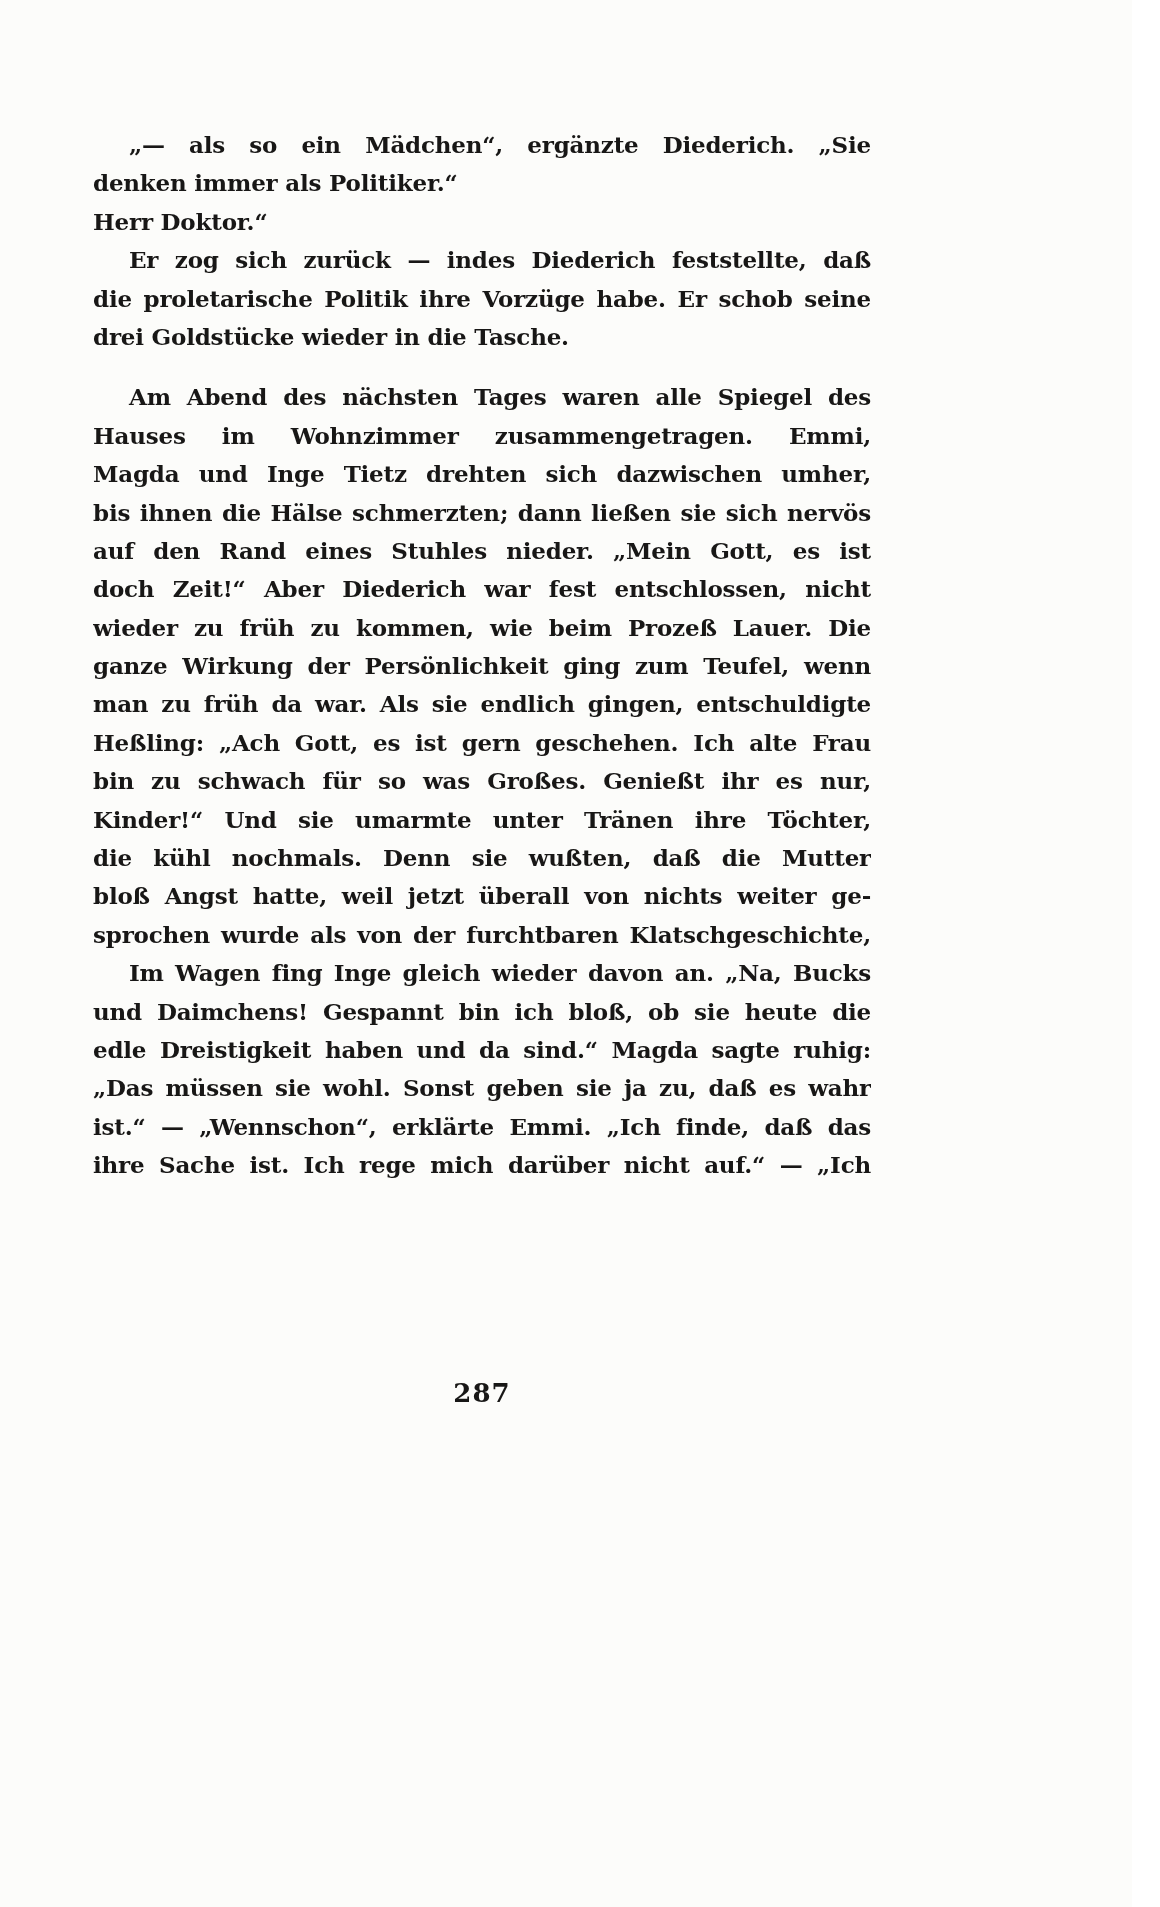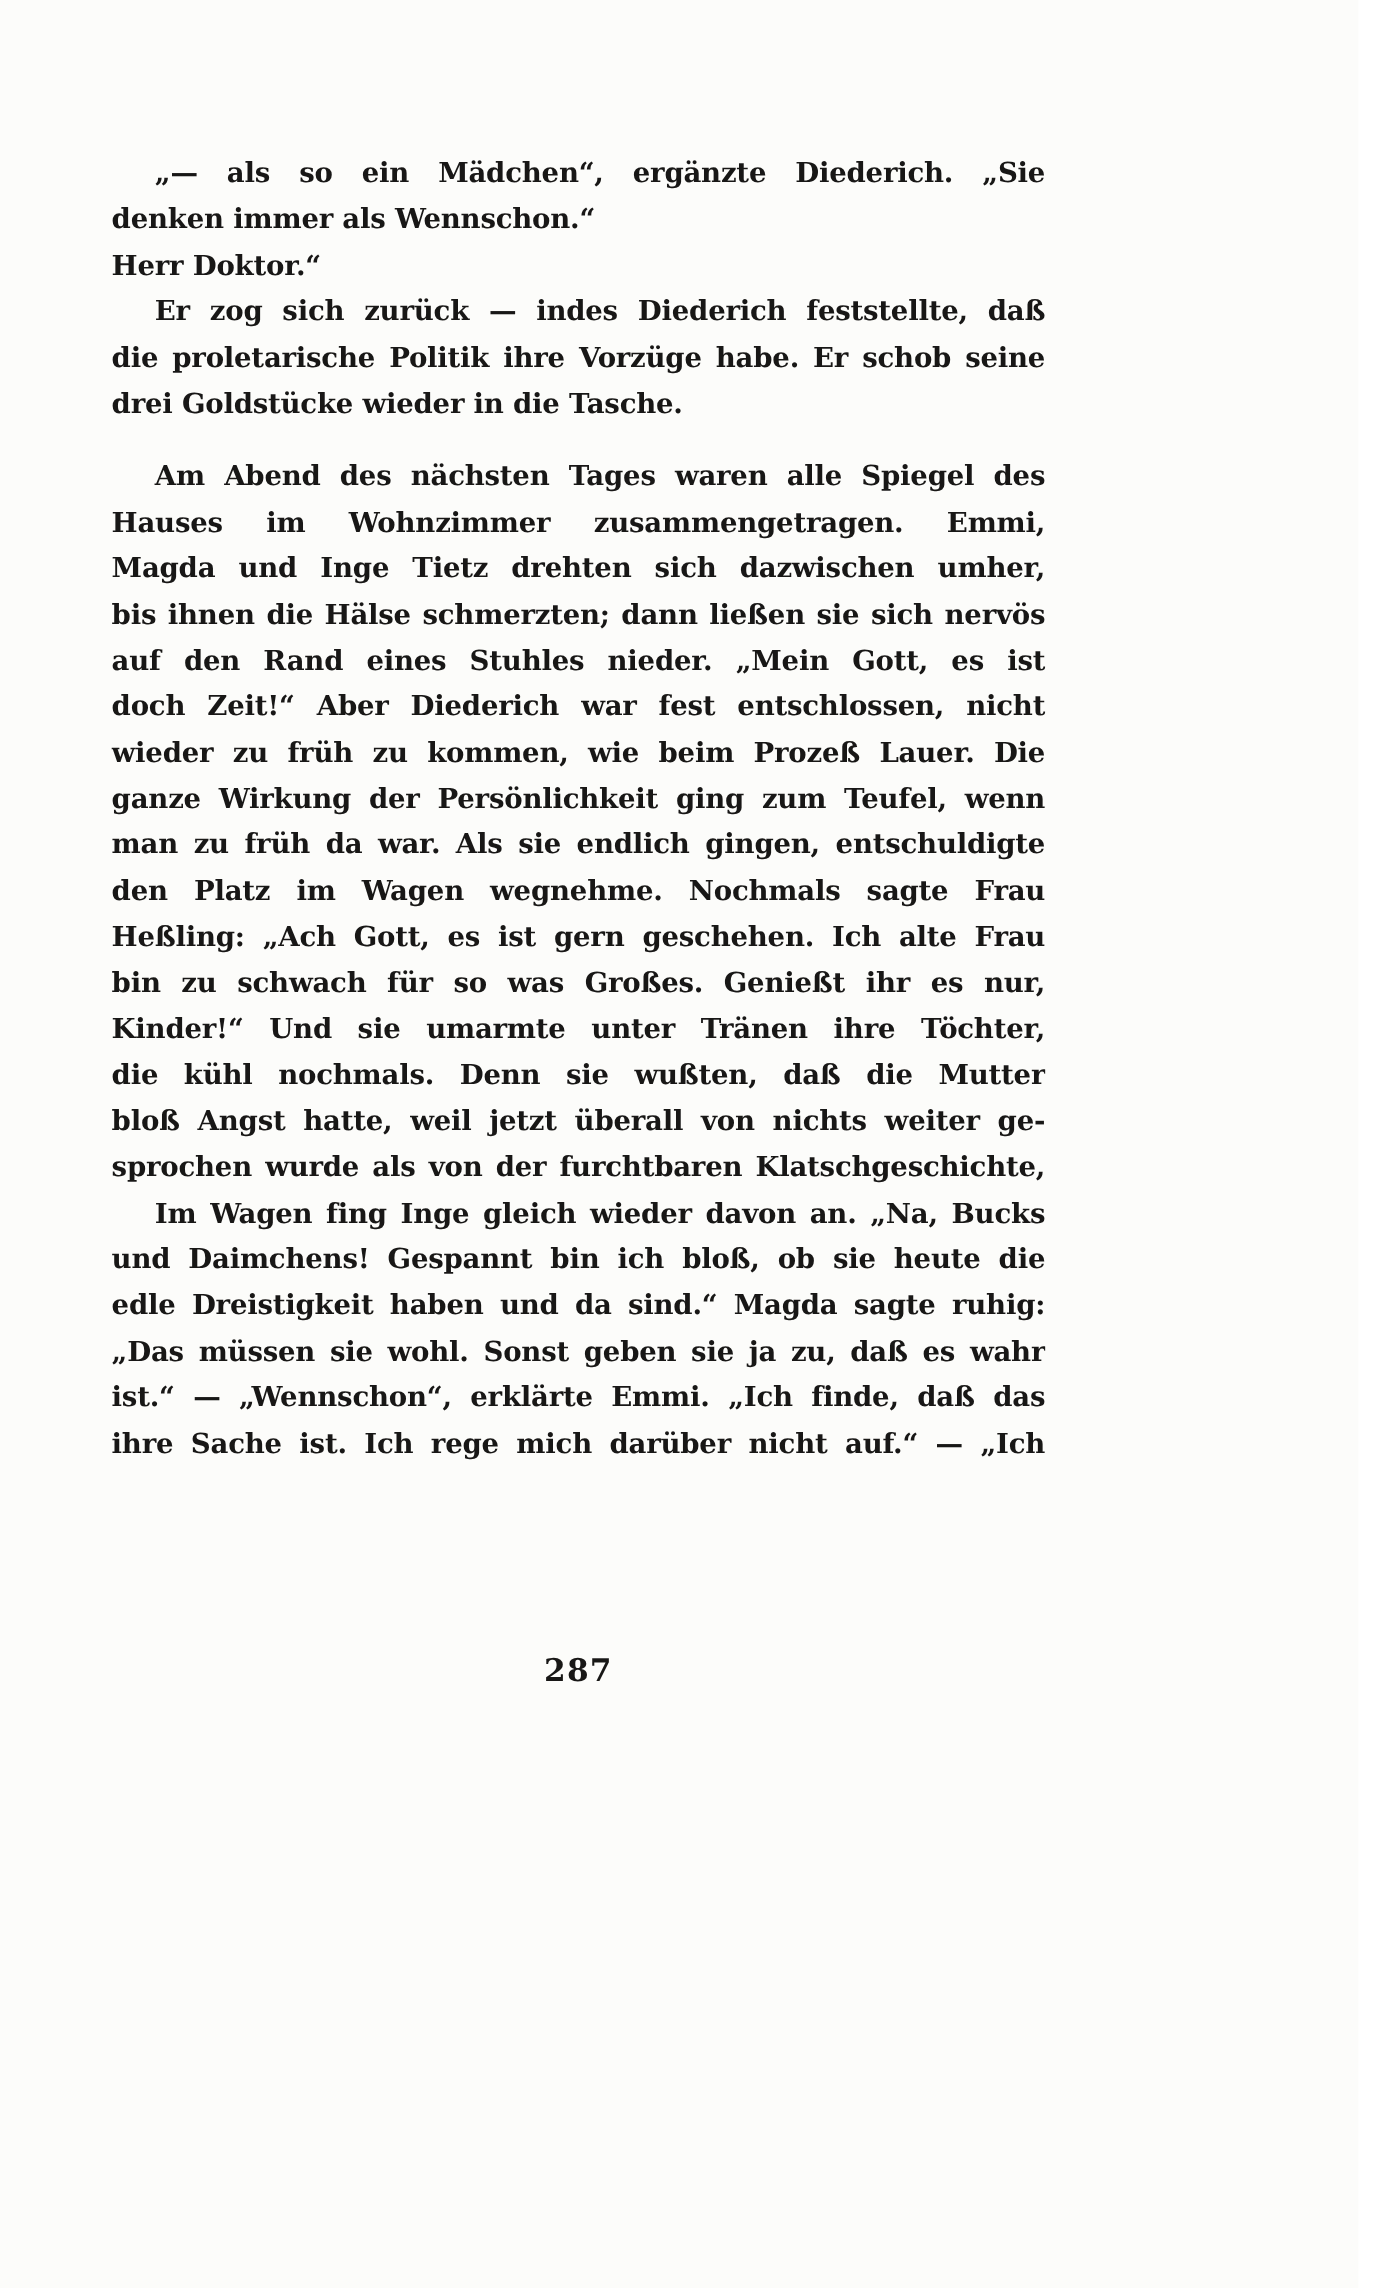--- a/index.html
+++ b/index.html
@@ -50,21 +50,21 @@
   }
 </style>
 </head>
 <body>
 
 <div class="page">
   <div class="text-block">
 
     <div class="para">
       <div class="line indent">„— als so ein Mädchen“, ergänzte Diederich. „Sie</div>
-      <div class="line last">denken immer als Wennschon.“</div>
+      <div class="line last">denken immer als Politiker.“</div>
     </div>
 
     <div class="para">
       <div class="line last">Herr Doktor.“</div>
     </div>
 
     <div class="para">
       <div class="line indent">Er zog sich zurück — indes Diederich feststellte, daß</div>
       <div class="line">die proletarische Politik ihre Vorzüge habe. Er schob seine</div>
       <div class="line last">drei Goldstücke wieder in die Tasche.</div>
@@ -73,21 +73,20 @@
     <div class="para gap">
       <div class="line indent">Am Abend des nächsten Tages waren alle Spiegel des</div>
       <div class="line">Hauses im Wohnzimmer zusammengetragen. Emmi,</div>
       <div class="line">Magda und Inge Tietz drehten sich dazwischen umher,</div>
       <div class="line">bis ihnen die Hälse schmerzten; dann ließen sie sich nervös</div>
       <div class="line">auf den Rand eines Stuhles nieder. „Mein Gott, es ist</div>
       <div class="line">doch Zeit!“ Aber Diederich war fest entschlossen, nicht</div>
       <div class="line">wieder zu früh zu kommen, wie beim Prozeß Lauer. Die</div>
       <div class="line">ganze Wirkung der Persönlichkeit ging zum Teufel, wenn</div>
       <div class="line">man zu früh da war. Als sie endlich gingen, entschuldigte</div>
-      <div class="line">den Platz im Wagen wegnehme. Nochmals sagte Frau</div>
       <div class="line">Heßling: „Ach Gott, es ist gern geschehen. Ich alte Frau</div>
       <div class="line">bin zu schwach für so was Großes. Genießt ihr es nur,</div>
       <div class="line">Kinder!“ Und sie umarmte unter Tränen ihre Töchter,</div>
       <div class="line">die kühl nochmals. Denn sie wußten, daß die Mutter</div>
       <div class="line">bloß Angst hatte, weil jetzt überall von nichts weiter ge-</div>
       <div class="line">sprochen wurde als von der furchtbaren Klatschgeschichte,</div>
     </div>
 
     <div class="para">
       <div class="line indent">Im Wagen fing Inge gleich wieder davon an. „Na, Bucks</div>

